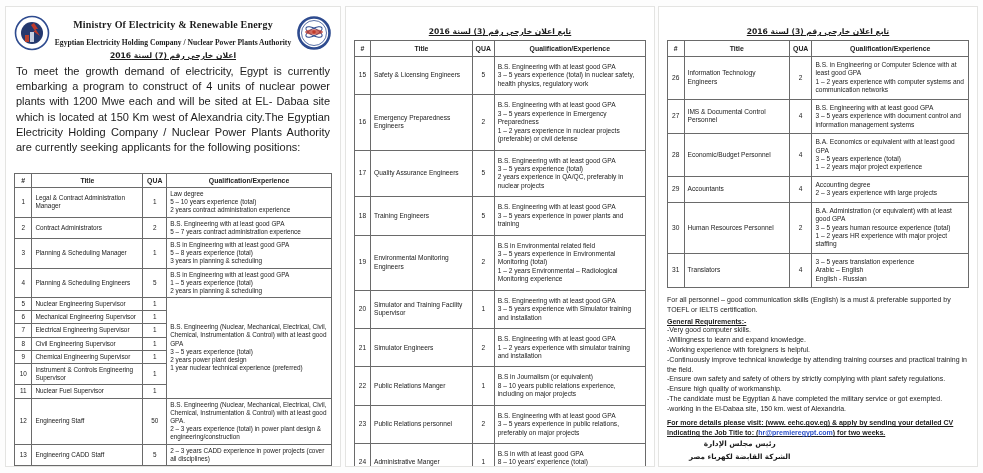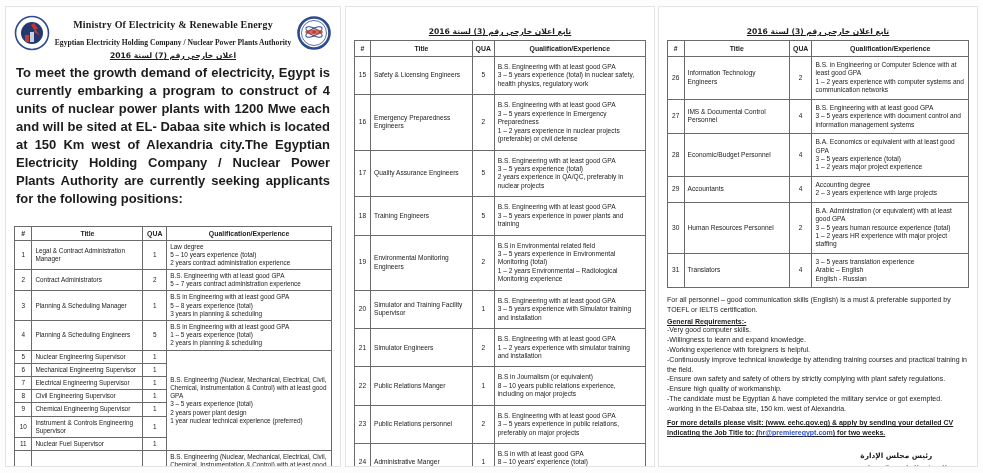--- a/index.html
+++ b/index.html
@@ -21,21 +21,21 @@
   .hdr-text { text-align:center; flex:1; font-family:"Liberation Serif", serif; }
   .hdr-line1 { font-size:10px; font-weight:bold; letter-spacing:.2px; }
   .hdr-line2 { font-size:7.6px; font-weight:bold; margin-top:8px; }
   .logo { width:36px; height:36px; flex:0 0 auto; }
 
   .ar-title {
     direction:rtl; text-align:center; font-family:"DejaVu Sans", sans-serif;
     font-size:7.6px; font-weight:bold; text-decoration:underline; margin:0 0 4px 0;
   }
   .intro {
-    font-size:13px; font-weight:bold; text-align:justify; line-height:1.38;
+    font-size:11px; font-weight:normal; text-align:justify; line-height:1.38;
     margin:2px 2px 18px 2px;
   }
 
   
   table.doc-table { width:100%; border-collapse:collapse; table-layout:fixed; }
   .doc-table th, .doc-table td {
     border:1px solid #6a6a6a; vertical-align:middle; overflow:hidden;
   }
   .doc-table th {
     font-size:6.9px; font-weight:bold; text-align:center; padding:3px 2px; color:#222;
@@ -54,21 +54,21 @@
 
   
   .p3-par { font-size:7px; line-height:1.4; margin-top:7px; }
   .p3-reqs-title { font-size:7px; font-weight:bold; text-decoration:underline; margin-top:3px; }
   .p3-req { font-size:7px; line-height:1.42; }
   .p3-more {
     font-size:7px; font-weight:bold; text-decoration:underline; line-height:1.45; margin-top:4px;
   }
   .p3-more .email { color:#2b50c8; }
 
-  .sig-block { display:flex; justify-content:flex-end; margin-top:12px; padding:0 6px;gap:40px; }
+  .sig-block { display:flex; justify-content:space-between; padding:0 6px;gap:40px; }
   .sig-col { width:46%; text-align:center; direction:rtl; font-family:"DejaVu Sans", sans-serif; }
   .sig-role { font-size:7.4px; font-weight:bold; }
   .sig-org  { font-size:7.2px; font-weight:bold; margin-top:4px; }
 </style>
 </head>
 <body>
 
 <div class="canvas">
 
   <div class="page page1">

